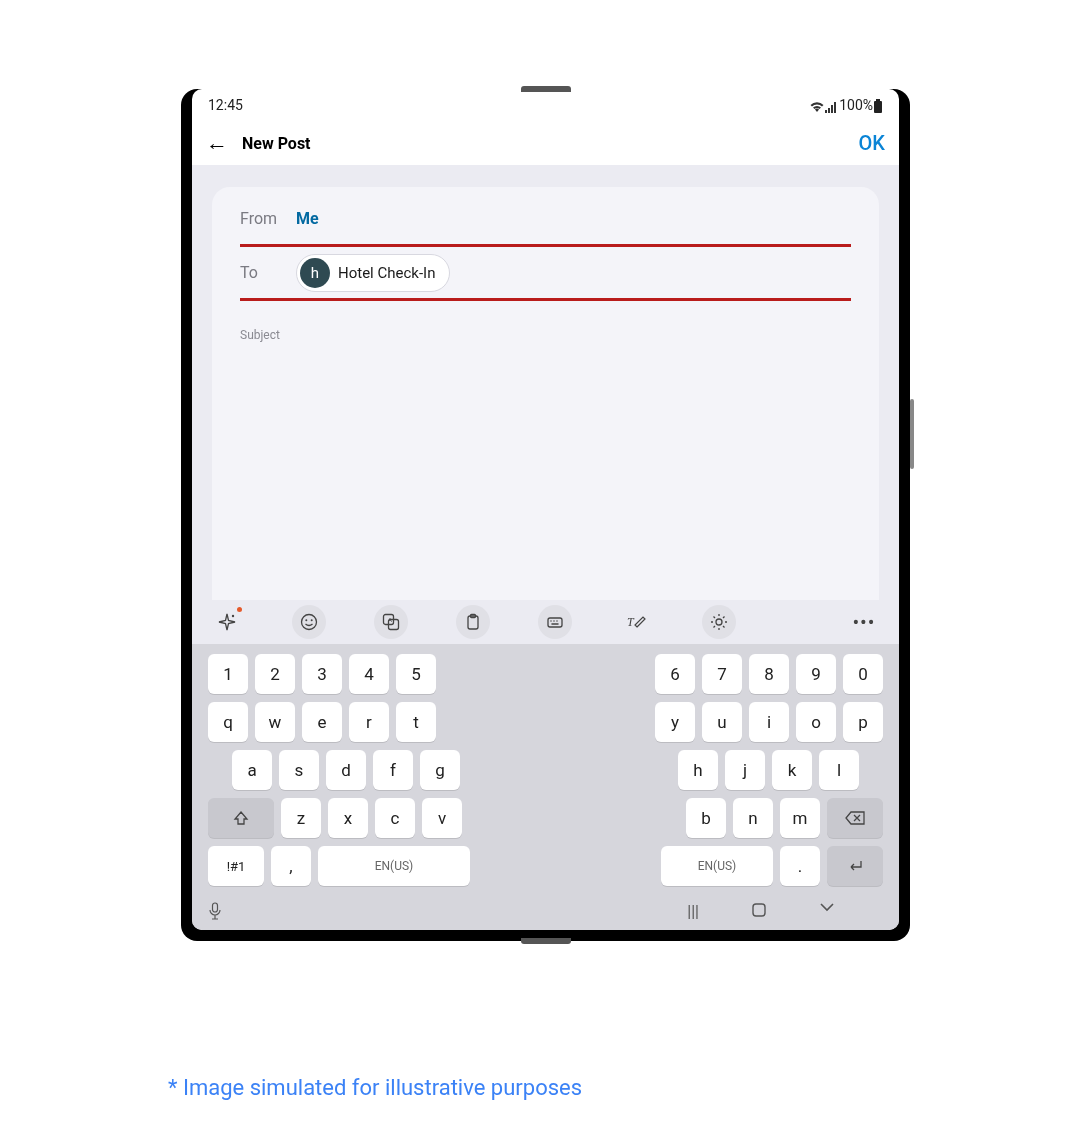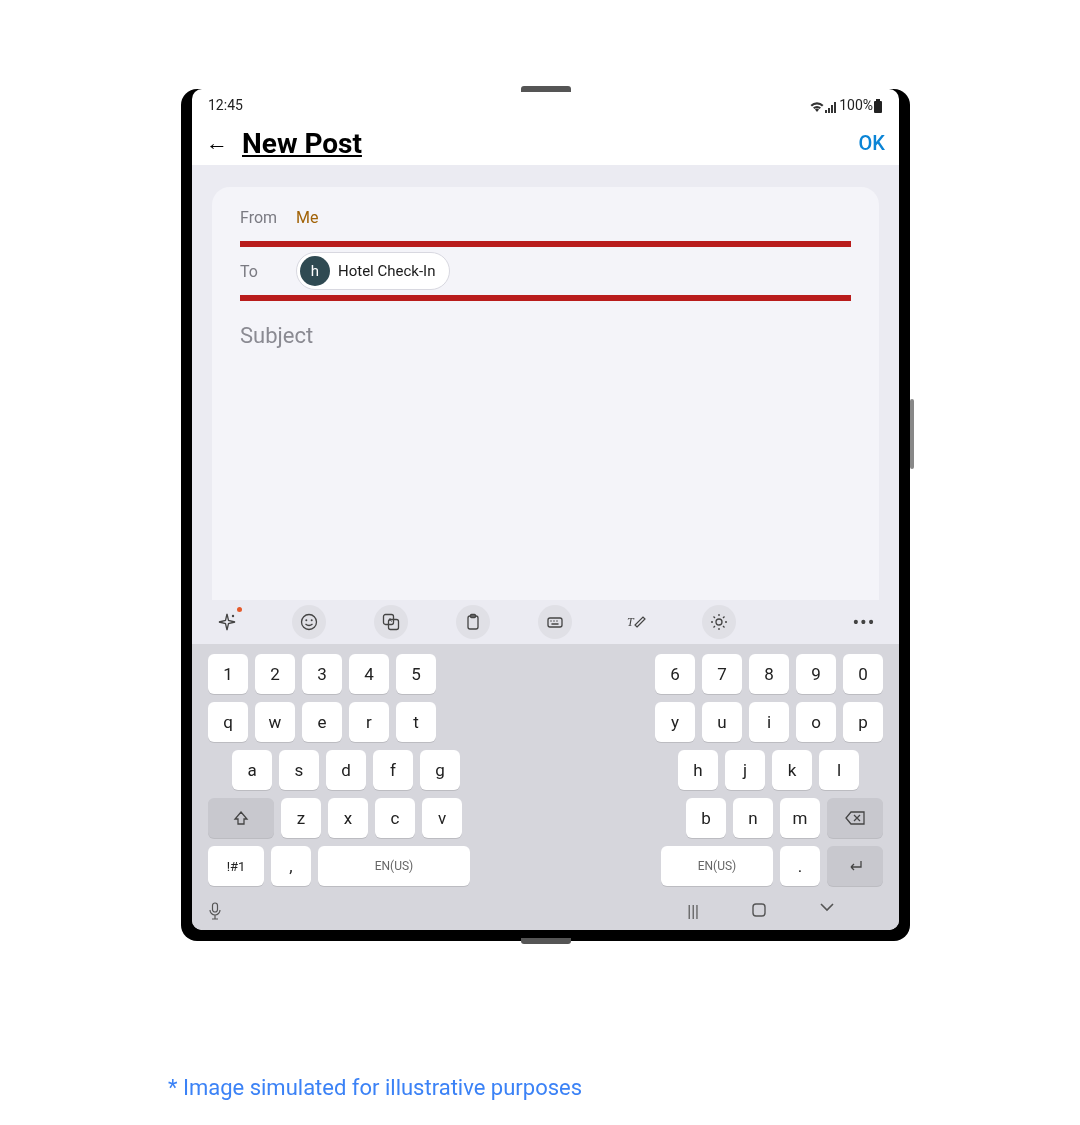--- a/index.html
+++ b/index.html
@@ -64,24 +64,23 @@
     align-items: center;
     padding: 0 14px;
     gap: 14px;
   }
   .back-arrow {
     font-size: 22px;
     cursor: pointer;
     line-height: 1;
   }
   .title-text {
-    font-size: 28px;
+    font-size: 16px;
     font-weight: 700;
     flex: 1;
-    text-decoration: underline;
   }
   .ok-btn {
     color: #0a84d6;
     font-size: 20px;
     font-weight: 500;
     cursor: pointer;
   }
   .compose-area {
     flex: 1;
     background: #ebebf2;
@@ -92,46 +91,46 @@
   .compose-card {
     background: #f4f4f9;
     border-radius: 18px 18px 0 0;
     flex: 1;
     padding: 6px 28px 0 28px;
   }
   .field-row {
     display: flex;
     align-items: center;
     min-height: 54px;
-    border-bottom: 6px solid #b91c1c;
+    border-bottom: 3px solid #b91c1c;
     font-size: 16px;
   }
   .field-label { color: #7a7a82; width: 56px; }
-  .field-value { color: #a16207; font-weight: 400; }
+  .field-value { color: #0369a1; font-weight: 700; }
   .chip {
     display: inline-flex;
     align-items: center;
     background: #fff;
     border: 1px solid #d8d8e0;
     border-radius: 22px;
     padding: 3px 14px 3px 3px;
     gap: 8px;
   }
   .chip-avatar {
     width: 30px; height: 30px;
     border-radius: 50%;
     background: #2f4a52;
     color: #fff;
     display: flex; align-items: center; justify-content: center;
     font-size: 15px;
   }
   .chip-label { font-size: 15px; color: #1a1a1a; }
   .subject-row {
     padding-top: 14px;
-    font-size: 22px;
+    font-size: 12px;
     color: #8a8a92;
     border: none;
   }
   .kb-toolbar {
     height: 44px;
     background: #ebebf2;
     display: flex;
     align-items: center;
     padding: 0 18px;
     gap: 48px;

